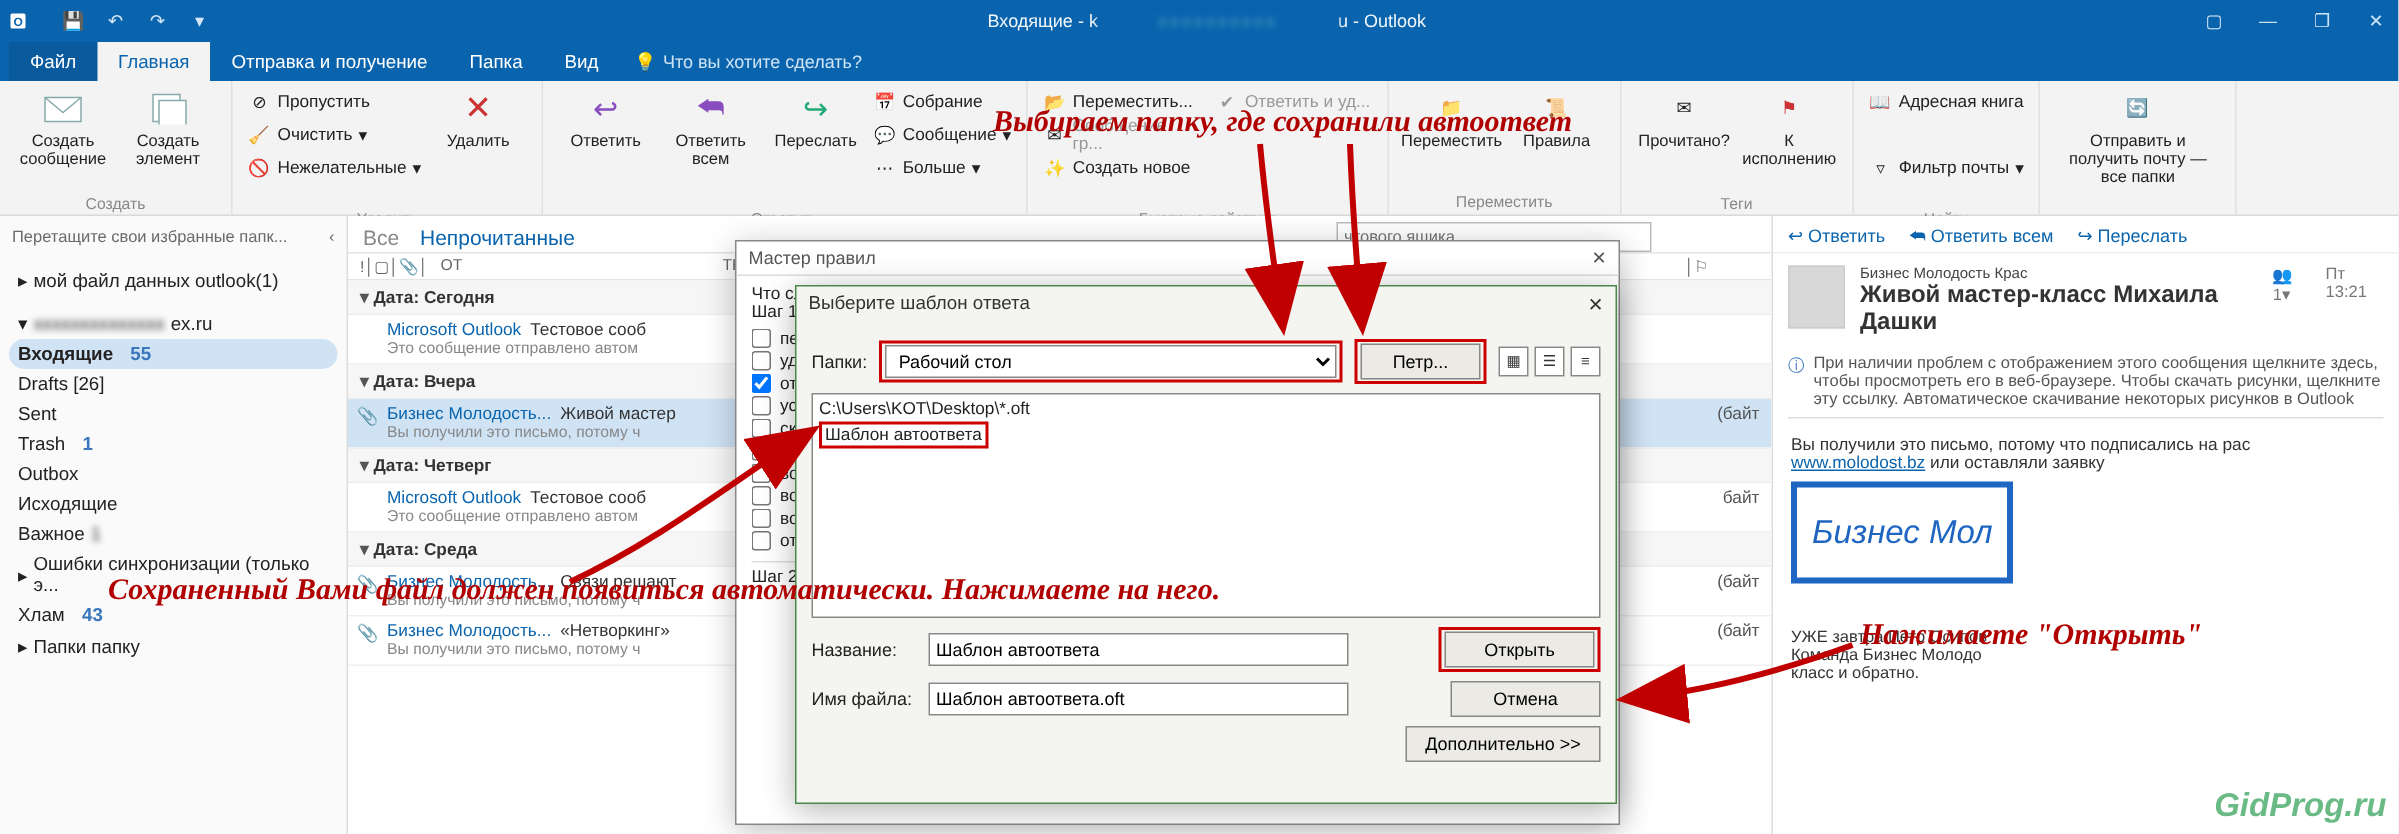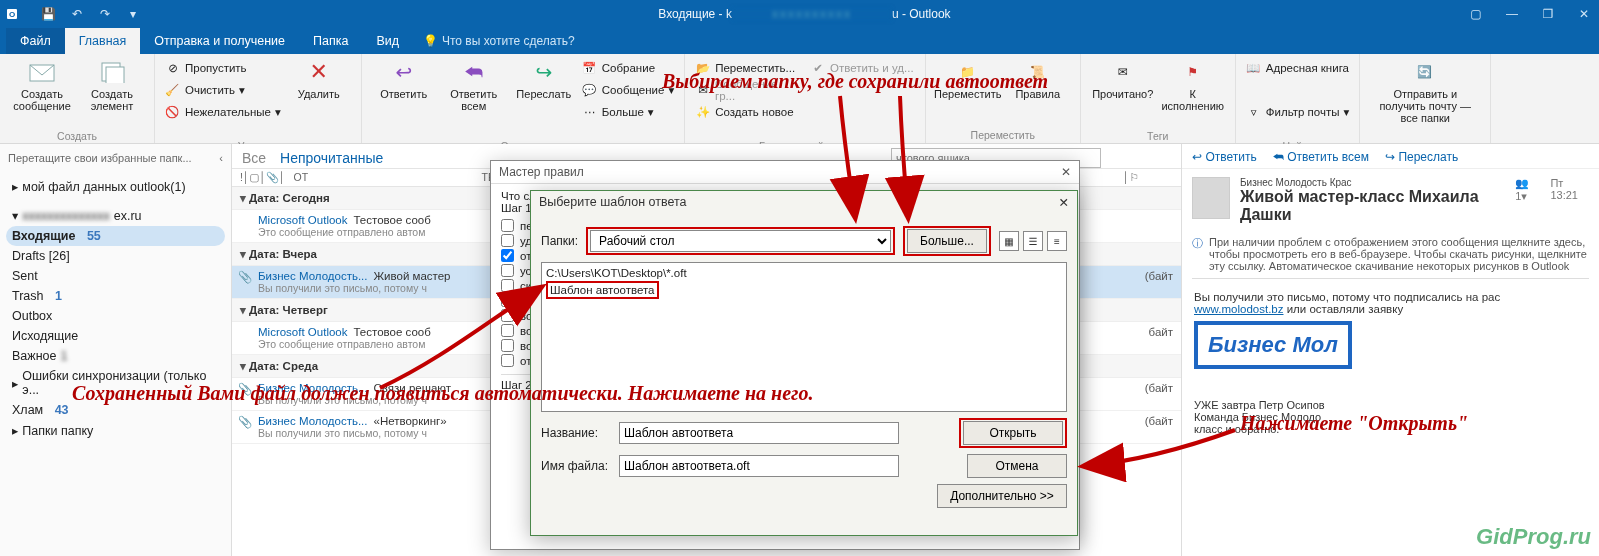--- a/index.html
+++ b/index.html
@@ -63,21 +63,21 @@
 
   .readpane { flex: 1; background: #fff; position:relative; overflow:hidden; }
   .read-toolbar { padding:6px 10px 4px; border-bottom:1px solid #eee; display:flex; gap:16px; color:#0a64ad; font-size:12px;}
   .read-head { padding:8px 10px; display:flex; align-items:flex-start; gap:10px;}
   .avatar { width:42px;height:42px;background:#d8d8d8;border:1px solid #ccc;}
   .read-sender { font-size:10px; color:#444;}
   .read-subject { font-size:16px; font-weight:600; color:#333;}
   .read-meta { margin-left:auto; font-size:11px; color:#777; display:flex; gap:10px;}
   .read-warn { margin:4px 10px; font-size:11px; color:#555; display:flex; gap:6px;}
   .read-body { padding:6px 12px; font-size:11.5px; color:#333; }
-  .blue-box { border:4px solid #1e66c2; padding:7px 10px; display:inline-block; color:#1e66c2; font-size:22px; font-weight:700; font-style:italic; margin-top:6px;}
+  .blue-box { border:4px solid #1e66c2; padding:17px 10px; display:inline-block; color:#1e66c2; font-size:22px; font-weight:400; font-style:italic; margin-top:6px;}
   .bottom-water { position:absolute; right:8px; bottom:6px; font-size:22px; color:#4a6; font-weight:700; font-style:italic; opacity:.8;}
 
   
   .dlg1 { position:absolute; left:490px; top:160px; width:590px; height:390px; background:#fff; border:1px solid #888; box-shadow:0 4px 20px rgba(0,0,0,.25); }
   .dlg1-title { padding:4px 8px; font-size:12px; color:#555; border-bottom:1px solid #ddd; display:flex; justify-content:space-between;}
   .dlg1-body { padding:6px 10px; font-size:11.5px; }
   .dlg1 .checks { margin:4px 0; }
   .dlg1 .checks label { display:flex; gap:6px; align-items:center; padding:1px 0;}
   .dlg1 .checks input{margin:0}
   .dlg1 .step2 { border-top:1px solid #ddd; margin-top:6px; padding-top:4px;}
@@ -470,21 +470,21 @@
   <div class="dlg2-title">
       <span>Выберите шаблон ответа</span>
       <span>✕</span>
     </div>
   <div class="dlg2-body">
     <div class="dlg2-row">
       <span>Папки:</span>
       <span class="redbox" style="flex:1;display:flex">
           <select><option>Рабочий стол</option></select>
         </span>
-      <span class="redbox"><button style="width:80px">Больше...</button></span>
+      <span class="redbox"><button style="width:80px">Петр...</button></span>
       <div class="viewicons">
         <span>▦</span>
         <span>☰</span>
         <span>≡</span>
       </div>
     </div>
     <div class="filelist">
       <div class="path">C:\Users\KOT\Desktop\*.oft</div>
       <div class="file redbox">Шаблон автоответа</div>
     </div>

